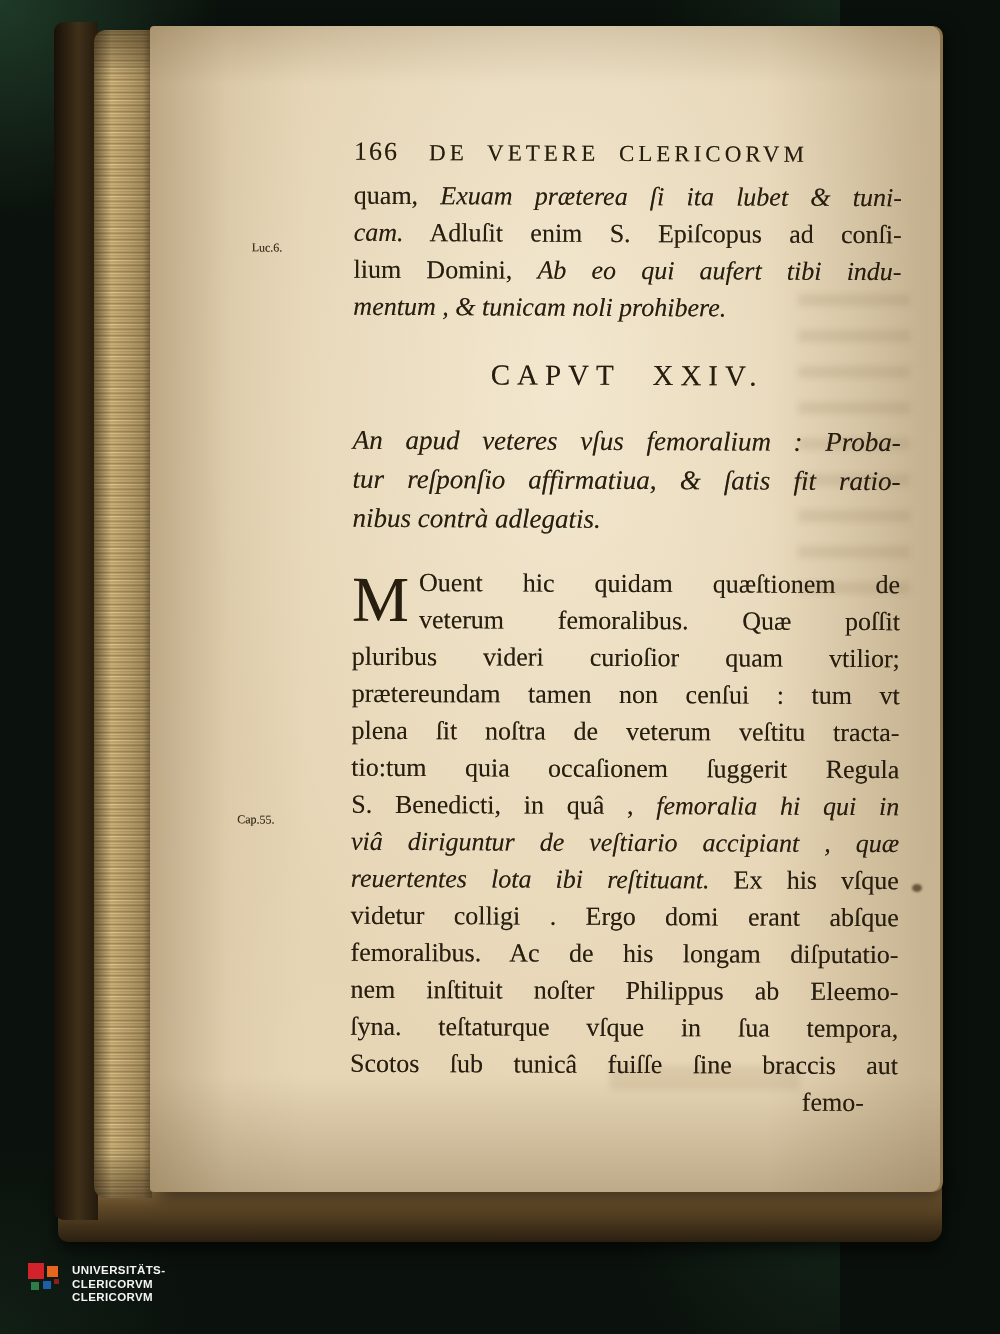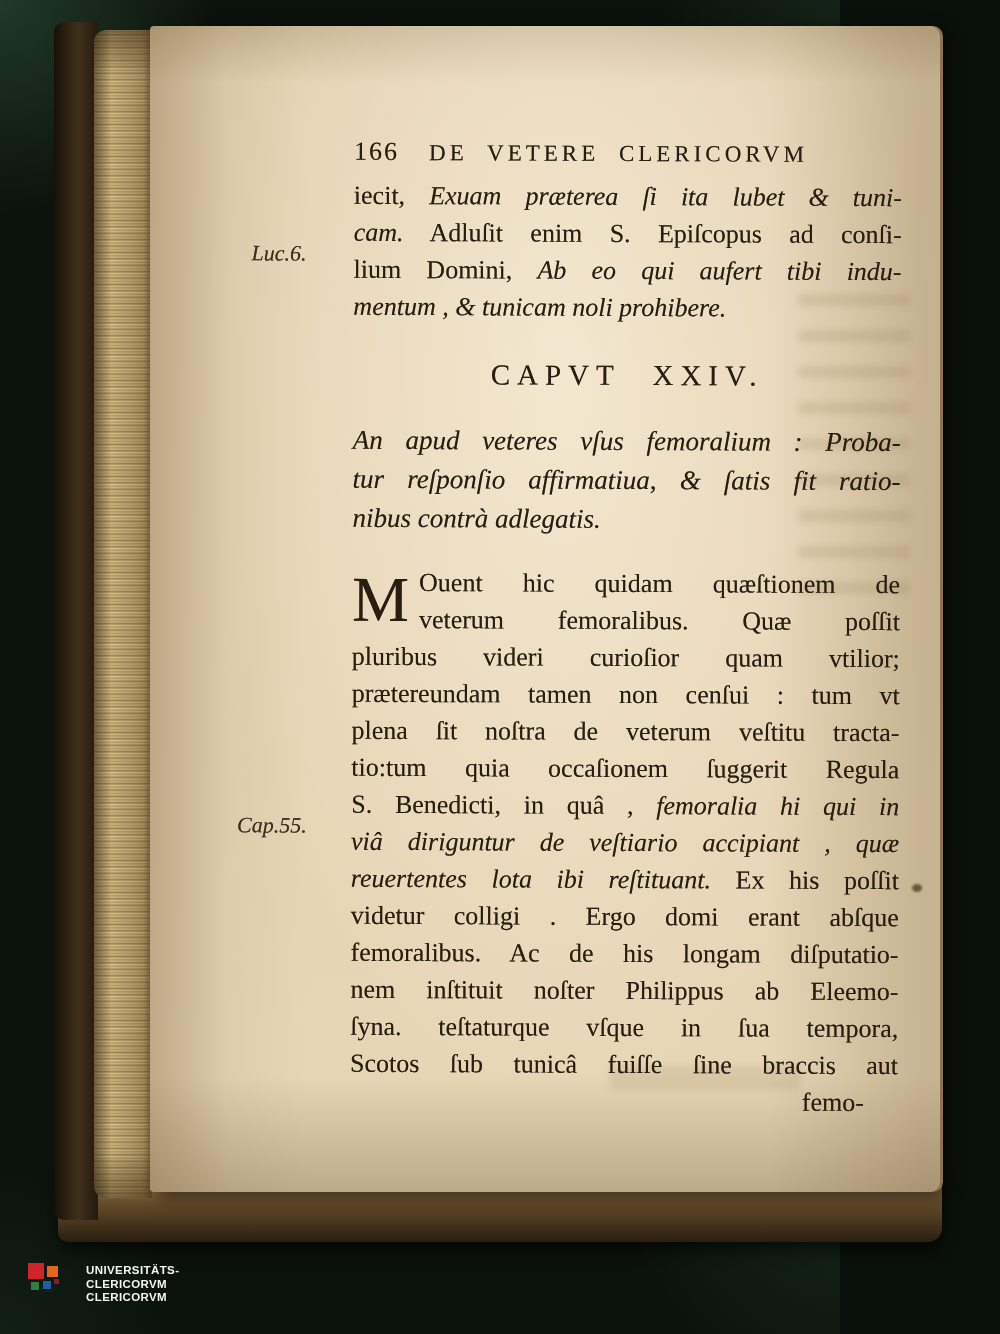--- a/index.html
+++ b/index.html
@@ -81,26 +81,26 @@
     text-align:center; font-size:29px; letter-spacing:7px; word-spacing:18px;
   }
   .summary { margin-top:24px; }
   .summary .line { font-size:27px; line-height:39px; }
   .body-text { margin-top:26px; }
   .dropcap {
     float:left; font-size:64px; line-height:68px; padding:2px 10px 0 0;
   }
   .catchword { font-size:26px; line-height:37px; text-align:right; padding-right:34px; }
   .margin-note {
-    position:absolute; font-style:italic; font-size:22px; color:#3a2f1c;
+    position:absolute; font-size:12px; color:#3a2f1c;
   }
   .mn1 { left:-102px; top:104px; }
   .mn2 { left:-114px; top:676px; }
   
-  .watermark { position:absolute; left:28px; top:1262px; display:flex; gap:25px; align-items:flex-start; z-index:5; }
+  .watermark { position:absolute; left:28px; top:1262px; display:flex; gap:11px; align-items:flex-start; z-index:5; }
   .logo { position:relative; width:33px; height:36px; }
   .logo .b { position:absolute; }
   .b1 { left:0;  top:1px;  width:16px; height:16px; background:#d2232a; }
   .b2 { left:19px; top:4px; width:11px; height:11px; background:#e8651e; }
   .b3 { left:3px;  top:20px; width:8px;  height:8px;  background:#2e7d46; }
   .b4 { left:15px; top:19px; width:8px;  height:8px;  background:#1a5fa8; }
   .b5 { left:26px; top:17px; width:5px;  height:5px;  background:#8c1d21; }
   .wm-text {
     font-family:"Liberation Sans","DejaVu Sans",sans-serif;
     font-size:11.5px; line-height:13.5px; letter-spacing:0.4px;
@@ -122,21 +122,21 @@
     <div class="fleck"></div>
 
     <div class="text-block">
 
       <div class="header-row">
         <span class="page-num">166</span>
         <span class="running-header">DE VETERE CLERICORVM</span>
       </div>
 
       <div class="intro">
-        <div class="line"><span>iecit, </span><span class="it">Exuam præterea ſi ita lubet &amp; tuni-</span></div>
+        <div class="line"><span>quam, </span><span class="it">Exuam præterea ſi ita lubet &amp; tuni-</span></div>
         <div class="line"><span class="it">cam.</span><span> Adluſit enim S. Epiſcopus ad conſi-</span></div>
         <div class="line"><span>lium Domini, </span><span class="it">Ab eo qui aufert tibi indu-</span></div>
         <div class="line short"><span class="it">mentum , &amp; tunicam noli prohibere.</span></div>
       </div>
 
       <div class="chapter-heading">CAPVT XXIV.</div>
 
       <div class="summary">
         <div class="line"><span class="it">An apud veteres vſus femoralium : Proba-</span></div>
         <div class="line"><span class="it">tur reſponſio affirmatiua, &amp; ſatis fit ratio-</span></div>
@@ -146,21 +146,21 @@
       <div class="body-text">
         <span class="dropcap">M</span>
         <div class="line"><span>Ouent hic quidam quæſtionem de</span></div>
         <div class="line"><span>veterum femoralibus. Quæ poſſit</span></div>
         <div class="line"><span>pluribus videri curioſior quam vtilior;</span></div>
         <div class="line"><span>prætereundam tamen non cenſui : tum vt</span></div>
         <div class="line"><span>plena ſit noſtra de veterum veſtitu tracta-</span></div>
         <div class="line"><span>tio:tum quia occaſionem ſuggerit Regula</span></div>
         <div class="line"><span>S. Benedicti, in quâ , </span><span class="it">femoralia hi qui in</span></div>
         <div class="line"><span class="it">viâ diriguntur de veſtiario accipiant , quæ</span></div>
-        <div class="line"><span class="it">reuertentes lota ibi reſtituant.</span><span> Ex his poſſit</span></div>
+        <div class="line"><span class="it">reuertentes lota ibi reſtituant.</span><span> Ex his vſque</span></div>
         <div class="line"><span>videtur colligi . Ergo domi erant abſque</span></div>
         <div class="line"><span>femoralibus. Ac de his longam diſputatio-</span></div>
         <div class="line"><span>nem inſtituit noſter Philippus ab Eleemo-</span></div>
         <div class="line"><span>ſyna. teſtaturque vſque in ſua tempora,</span></div>
         <div class="line"><span>Scotos ſub tunicâ fuiſſe ſine braccis aut</span></div>
       </div>
 
       <div class="catchword">femo-</div>
 
       <div class="margin-note mn1">Luc.6.</div>

